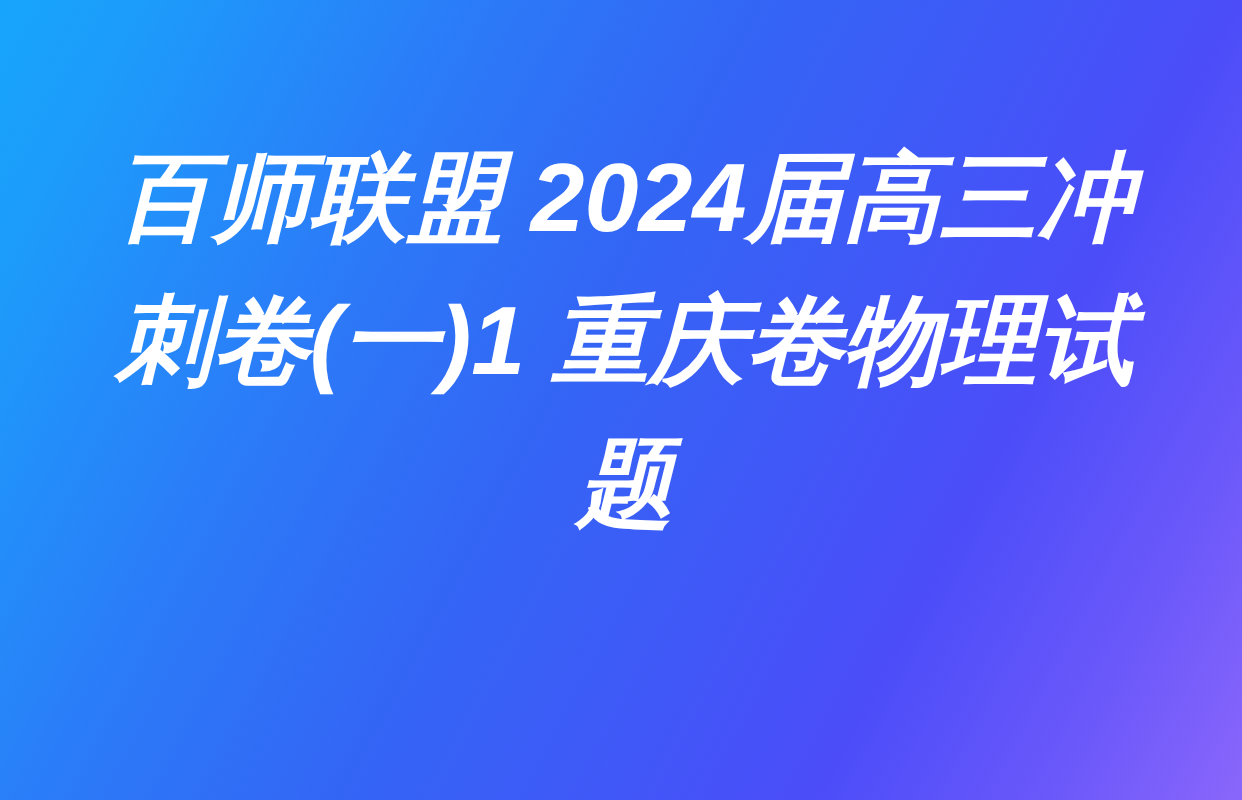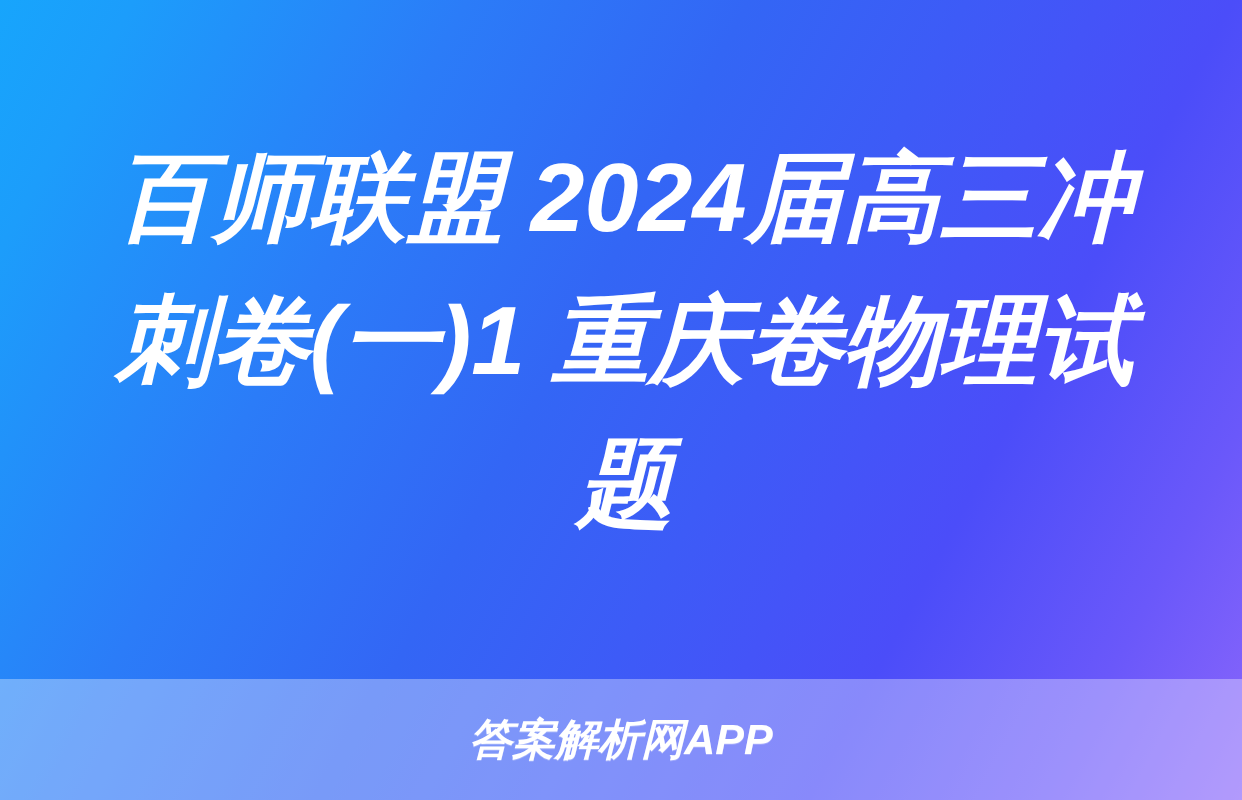--- a/index.html
+++ b/index.html
@@ -83,17 +83,14 @@
 <body>
 
 <div class="poster">
 
   <div class="title-stage">
     <div class="title">
       <span>百师联盟 2024届高三冲</span><span>刺卷(一)1 重庆卷物理试</span><span>题</span>
     </div>
   </div>
 
-  <div class="footer-band">
-    <div class="footer-text">答案解析网APP</div>
-  </div>
 
 </div>
 
 </body></html>

